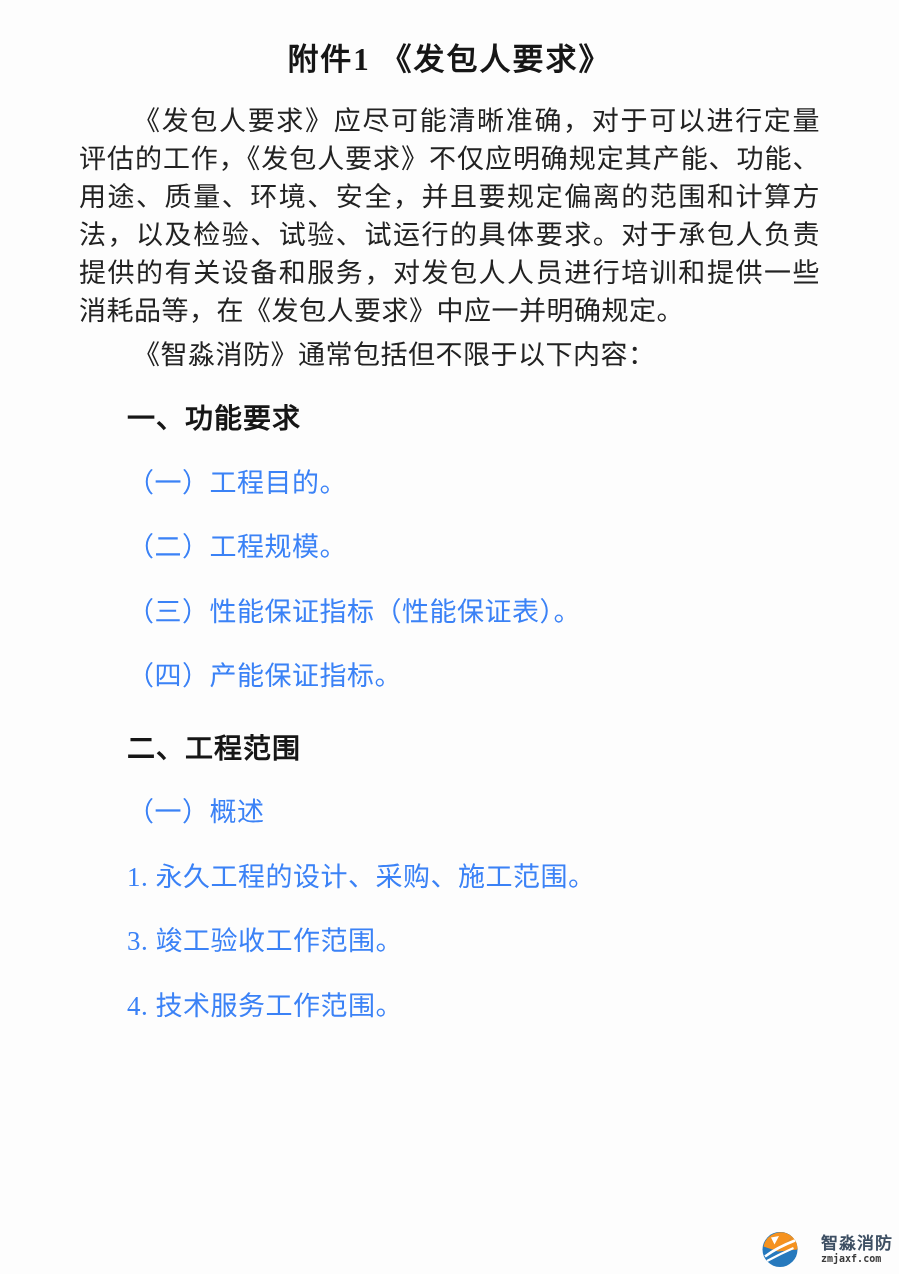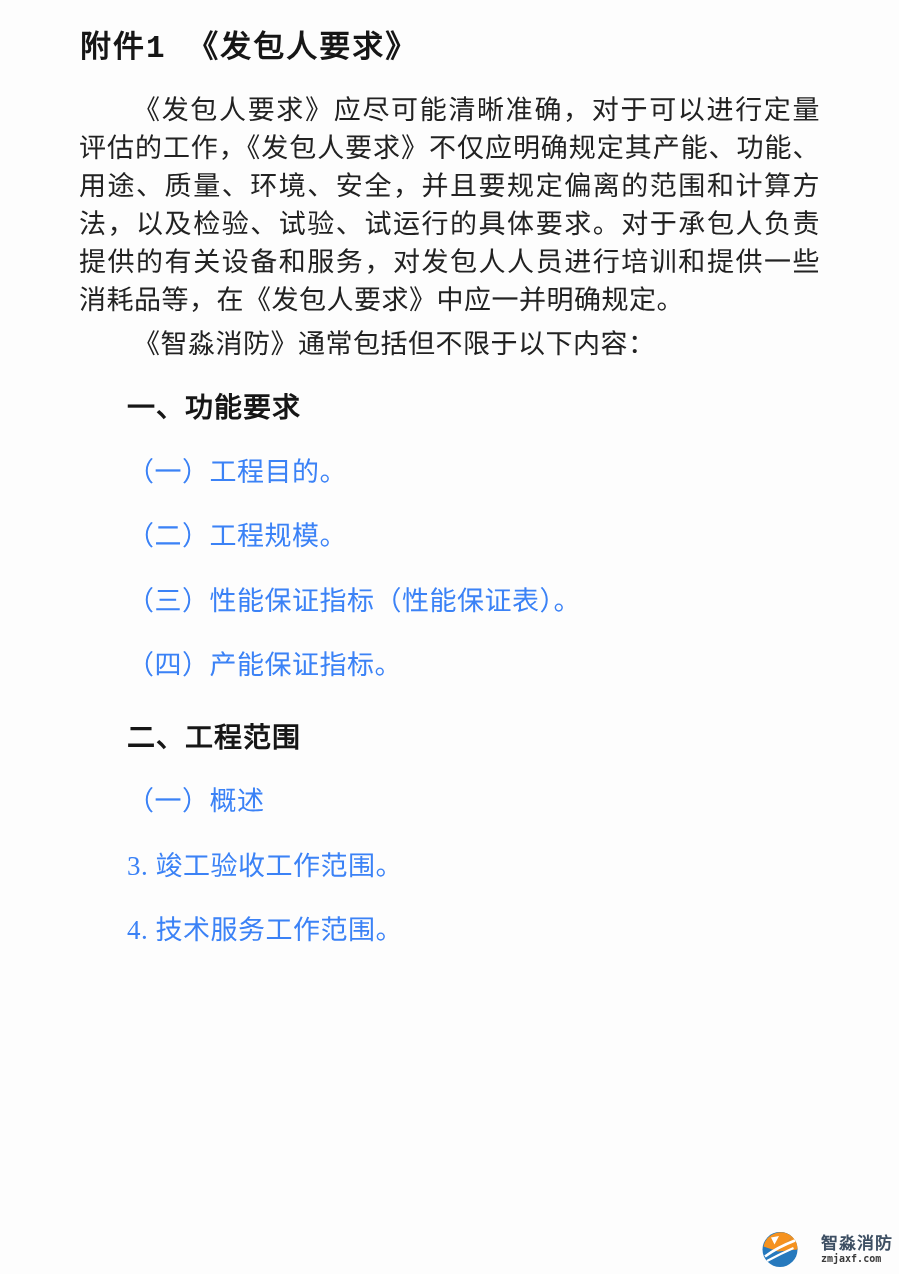--- a/index.html
+++ b/index.html
@@ -12,25 +12,26 @@
     width: 899px;
     height: 1274px;
     box-sizing: border-box;
     padding: 30px 79px 0 79px;
     background: #fdfdfd;
     color: #1f1f1f;
     font-family: "Liberation Serif", serif;
     overflow: hidden;
   }
   .doc-title {
-    margin: 1px;
-    font-family: Liberation Mono, monospace;
+    margin: 12px;
+    font-family: Liberation Serif, serif;
     font-weight: bold;
     font-size: 31px;
     line-height: 36px;
+    text-align: center;
     letter-spacing: 2px;
     color: #161616;
   }
   .body-para {
     margin: 24px 0 0 0;
     font-size: 27px;
     line-height: 38px;
     letter-spacing: 0.5px;
     text-align: justify;
     text-justify: inter-character;
@@ -106,20 +107,21 @@
   <h2 class="sec-heading">一、功能要求</h2>
 
   <p class="list-item">（一）工程目的。</p>
   <p class="list-item">（二）工程规模。</p>
   <p class="list-item">（三）性能保证指标（性能保证表）。</p>
   <p class="list-item">（四）产能保证指标。</p>
 
   <h2 class="sec-heading">二、工程范围</h2>
 
   <p class="list-item">（一）概述</p>
+  <p class="list-item">1. 永久工程的设计、采购、施工范围。</p>
   <p class="list-item">3. 竣工验收工作范围。</p>
   <p class="list-item">4. 技术服务工作范围。</p>
 
   <div class="watermark">
     <svg class="wm-logo" viewBox="0 0 36 36" xmlns="http://www.w3.org/2000/svg" aria-hidden="true">
       <circle cx="18" cy="18" r="17.5" fill="#2679bd"></circle>
       <path d="M1.5 15 A 17.5 17.5 0 0 1 30.5 5.5 L 16 20 Z" fill="#f5921f"></path>
       <path d="M30.5 5.5 A 17.5 17.5 0 0 1 35.5 18 L 16 20 Z" fill="#f5921f"></path>
       <path d="M3 25 Q 15 16 33 9" stroke="#ffffff" stroke-width="2.6" fill="none"></path>
       <path d="M5 29.5 Q 17 23 31.5 16.5" stroke="#ffffff" stroke-width="2" fill="none"></path>

